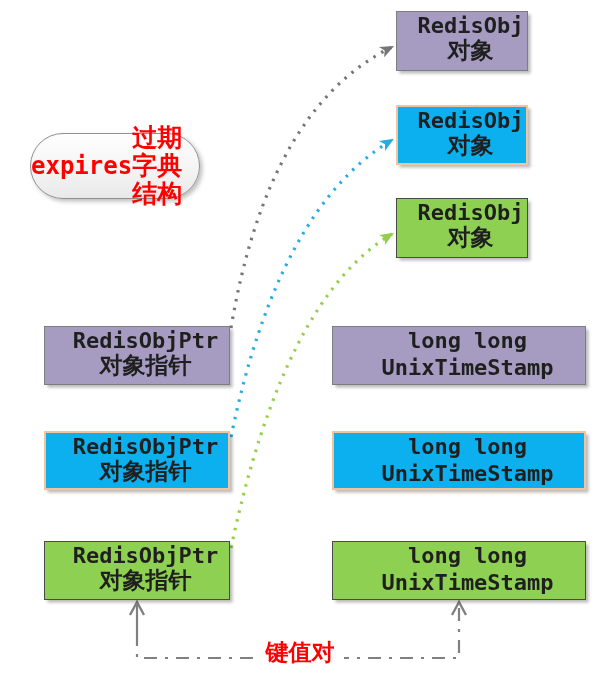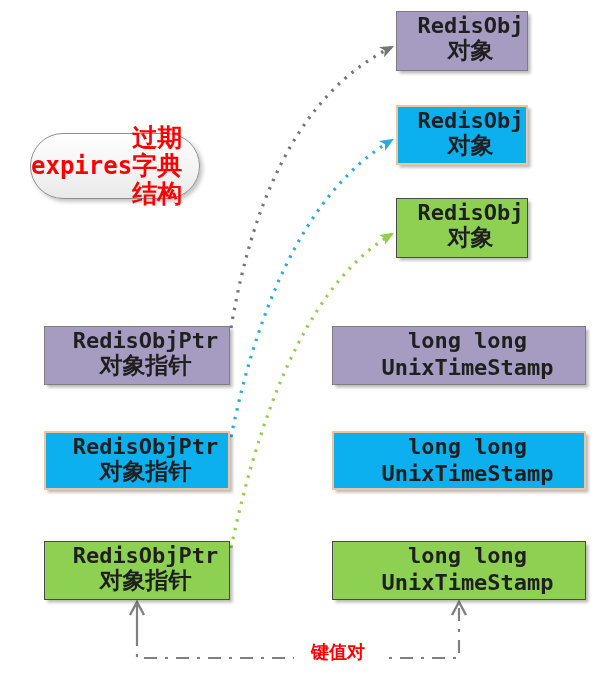--- a/index.html
+++ b/index.html
@@ -52,25 +52,24 @@
   .head-blue{fill:var(--blue_arrow);}
   .head-green{fill:var(--green_arrow);}
 
   .kv-line{fill:none;stroke:var(--connector);stroke-width:2.2;stroke-dasharray:13 8 3 8;}
   .kv-solid{fill:none;stroke:var(--connector);stroke-width:2.2;}
   .kv-chevron{fill:none;stroke:var(--connector);stroke-width:2.4;stroke-linejoin:miter;}
 
   .kv-label{
     position:absolute;left:256px;top:636px;width:88px;height:32px;
     background:#ffffff;
-    color:var(--label_red);font-size:18px;font-weight:700;
+    color:var(--label_red);font-size:23px;font-weight:700;
     font-family:Liberation Serif, serif;
     display:flex;justify-content:center;align-items:center;
     white-space:nowrap;
-    margin-left:38px;
   }
 </style>
 </head>
 <body>
 
 <div id="canvas">
 
   <svg id="arrow-layer" width="609" height="674" viewBox="0 0 609 674" xmlns="http://www.w3.org/2000/svg">
     <defs>
       <marker id="mh-gray" markerUnits="userSpaceOnUse" markerWidth="14" markerHeight="12" viewBox="0 0 12 10" refX="10" refY="5" orient="auto">

